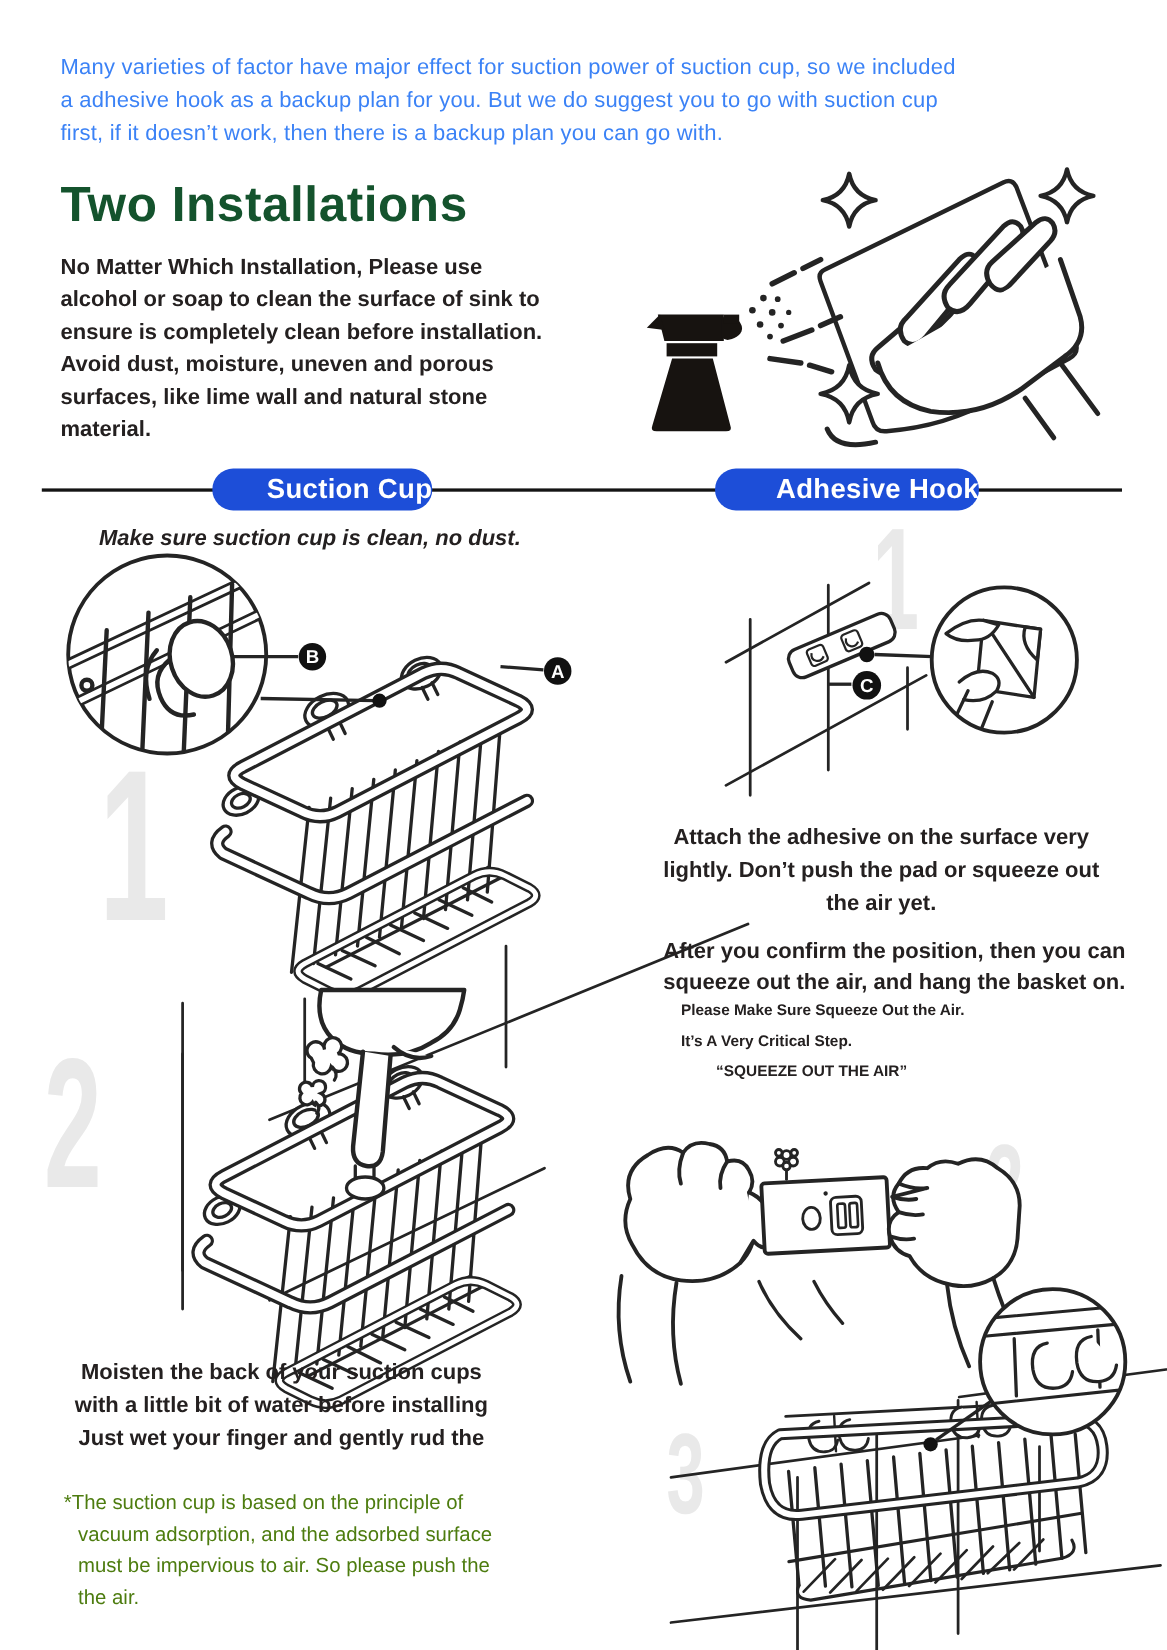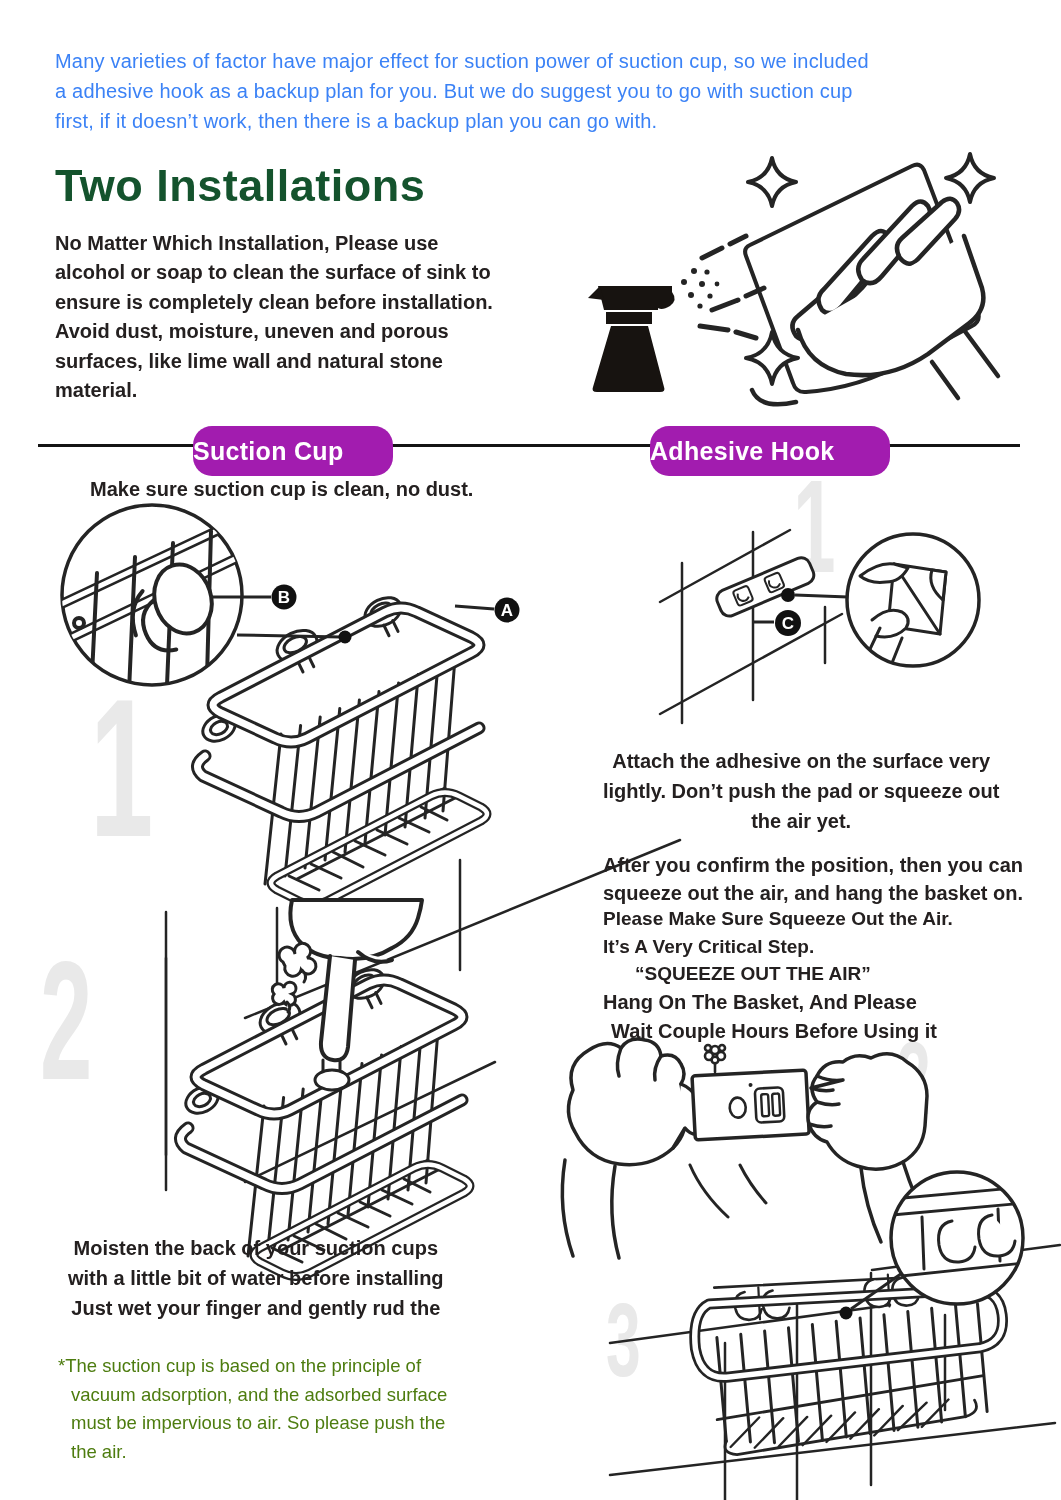--- a/index.html
+++ b/index.html
@@ -5,25 +5,25 @@
   html,body{margin:0;padding:0;background:#fff;}
   .page{position:relative;width:1061px;height:1500px;background:#ffffff;overflow:hidden;
         font-family:"Liberation Sans",sans-serif;color:#201c1c;}
   .abs{position:absolute;}
   .line{white-space:pre;}
   .intro{font-size:20px;line-height:30px;color:#3b82f6;letter-spacing:.2px;}
   .boldtxt{font-weight:bold;color:#242020;}
   .title{font-size:45px;font-weight:900;letter-spacing:.5px;color:#14532d;}
   .bodypara{font-size:20px;line-height:29.4px;}
   .divider{position:absolute;left:38px;top:444px;width:982px;height:3px;background:#141414;}
-  .pill{position:absolute;top:426px;height:50px;background:#a21caf;border-radius:19px;color:#fff;
-        font-weight:900;font-size:25px;display:flex;align-items:center;justify-content:flex-start;letter-spacing:.3px;}
+  .pill{position:absolute;top:426px;height:38px;background:#1d4ed8;border-radius:19px;color:#fff;
+        font-weight:900;font-size:25px;display:flex;align-items:center;justify-content:flex-end;letter-spacing:.3px;}
   .caption{font-size:20px;line-height:24px;}
   .rtxt{font-size:20px;line-height:30px;text-align:center;}
-  .sq{font-size:19px;line-height:27.5px;}
+  .sq{font-size:14px;line-height:27.5px;margin-left:16px;}
   .bignum{position:absolute;font-weight:900;color:#e9e9e9;line-height:.78;transform-origin:left top;
           font-family:"Liberation Sans",sans-serif;}
   .foot{font-size:18.5px;line-height:28.5px;color:#4d7c0f;}
   .foot .ind{padding-left:13px;}
   svg{position:absolute;overflow:visible;}
   svg text{font-family:"Liberation Sans",sans-serif;font-weight:bold;}
 </style>
 </head>
 <body>
 
@@ -100,21 +100,21 @@
   </svg>
 
   <div class="divider"></div>
   <div class="pill" style="left:193px;width:200px;">
     <span>Suction Cup</span>
   </div>
   <div class="pill" style="left:650px;width:240px;">
     <span>Adhesive Hook</span>
   </div>
 
-  <div class="abs boldtxt caption" style="left:90px;top:477px;">Make sure suction cup is clean, no dust.</div>
+  <div class="abs boldtxt caption" style="left:90px;top:477px;font-style:italic;">Make sure suction cup is clean, no dust.</div>
 
   <div class="bignum" style="left:90px;top:693px;font-size:196px;transform:scaleX(.58);">1</div>
   <div class="bignum" style="left:40px;top:956px;font-size:168px;transform:scaleX(.56);">2</div>
   <div class="bignum" style="left:793px;top:476px;font-size:132px;transform:scaleX(.58);">1</div>
   <div class="bignum" style="left:896px;top:1038px;font-size:104px;transform:scaleX(.6);">2</div>
   <div class="bignum" style="left:606px;top:1300px;font-size:104px;transform:scaleX(.6);">3</div>
 
   <svg width="0" height="0">
     <defs>
       <g id="wire-basket" fill="none" stroke="#242424" stroke-width="3" stroke-linecap="round" stroke-linejoin="round">
@@ -273,24 +273,20 @@
     <div class="line">After you confirm the position, then you can</div>
     <div class="line">squeeze out the air, and hang the basket on.</div>
   </div>
 
   <div class="abs boldtxt sq" style="left:603px;top:905px;">
     <div class="line">Please Make Sure Squeeze Out the Air.</div>
     <div class="line">It’s A Very Critical Step.</div>
     <div class="line" style="padding-left:32px;">“SQUEEZE OUT THE AIR”</div>
   </div>
 
-  <div class="abs boldtxt" style="left:603px;top:988px;font-size:20px;line-height:29px;">
-    <div class="line">Hang On The Basket, And Please</div>
-    <div class="line" style="padding-left:8px;">Wait Couple Hours Before Using it</div>
-  </div>
 
   <svg style="left:555px;top:1030px;" width="445" height="245" viewBox="0 0 445 245">
     <g fill="#fff" stroke="#242424" stroke-width="3.5" stroke-linecap="round" stroke-linejoin="round">
 
       <g>
         <path d="M 18,60 Q 10,34 34,20 Q 52,8 66,18 Q 74,6 90,10 Q 104,12 106,26 Q 120,22 126,34 Q 132,44 126,54 L 130,78 Q 134,102 118,118 Q 96,138 64,134 Q 34,130 20,102 Q 8,82 18,60 Z"></path>
         <path d="M 66,18 Q 60,34 64,46 M 106,26 Q 98,38 100,50"></path>
         <path d="M 126,54 Q 136,58 142,68 L 152,86 Q 156,96 148,102 Q 138,108 130,98 L 118,118"></path>
         <path d="M 10,130 Q 2,180 18,226 M 60,136 Q 52,184 64,228"></path>
       </g>

